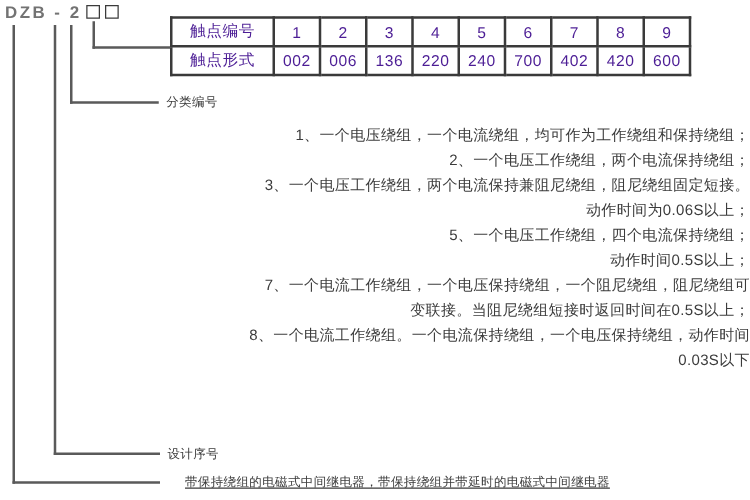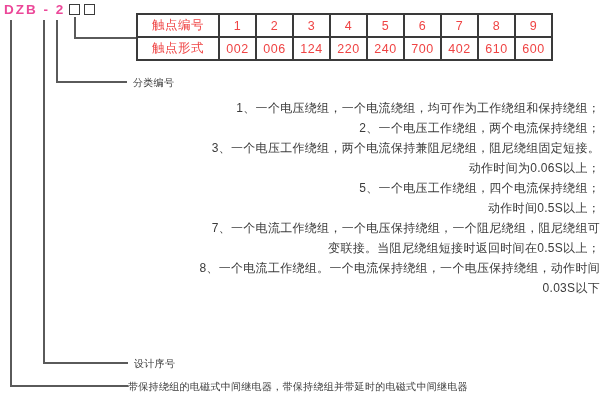--- a/index.html
+++ b/index.html
@@ -3,46 +3,46 @@
 <meta charset="utf-8">
 <style>
   html,body{margin:0;padding:0;background:#ffffff;}
   .stage{
     position:relative;width:600px;height:400px;background:#ffffff;
     font-family:"Liberation Sans","DejaVu Sans",sans-serif;
     color:#3b3b3b;overflow:hidden;
   }
   
   .title{position:absolute;left:4px;top:2px;display:flex;align-items:center;}
-  .title .code{font-size:13.5px;font-weight:600;letter-spacing:2px;color:#ec4899;}
+  .title .code{font-size:13.5px;font-weight:600;letter-spacing:2px;color:#737373;}
   .title .box{display:inline-block;width:9px;height:9px;border:1.5px solid #3b3b3b;margin-left:4px;background:#fff;}
   
   .ln{position:absolute;background:#5a5a5a;}
   .v{width:2px;}
   .h{height:2px;}
   
   table.ct{
     position:absolute;left:136px;top:13px;border-collapse:collapse;table-layout:fixed;
   }
   table.ct th,table.ct td{
     border:2px solid #3a3a3a;font-size:12.5px;font-weight:normal;
     text-align:center;vertical-align:middle;height:21px;padding:0 2px;
-    color:#ef4444;letter-spacing:0.5px;white-space:nowrap;
+    color:#4c1d95;letter-spacing:0.5px;white-space:nowrap;
   }
   table.ct .hcol{width:82px;}
   table.ct .dcol{width:37px;}
   
   .lbl{position:absolute;font-size:10px;letter-spacing:0.3px;white-space:nowrap;line-height:13px;}
   .cls-label{left:133px;top:76px;}
   .cls-lines{position:absolute;left:0;top:98px;width:600px;}
   .cl{height:20px;line-height:20px;font-size:12px;letter-spacing:0.3px;white-space:nowrap;text-align:right;}
   .cl.num{padding-left:120px;}
   .cl.wrap{padding-left:115px;}
   .design-label{left:134px;top:357px;}
-  .relay-label{left:128px;top:380px;}
+  .relay-label{left:148px;top:380px;text-decoration:underline;}
 </style>
 </head>
 <body>
 
 <div class="stage">
 
   <div class="title">
     <span class="code">DZB - 2</span>
     <span class="box"></span>
     <span class="box"></span>
@@ -83,26 +83,26 @@
       <td>5</td>
       <td>6</td>
       <td>7</td>
       <td>8</td>
       <td>9</td>
     </tr>
     <tr>
       <th>触点形式</th>
       <td>002</td>
       <td>006</td>
-      <td>124</td>
+      <td>136</td>
       <td>220</td>
       <td>240</td>
       <td>700</td>
       <td>402</td>
-      <td>610</td>
+      <td>420</td>
       <td>600</td>
     </tr>
   </tbody>
     </table>
 
   <div class="lbl cls-label">分类编号</div>
 
   <div class="cls-lines">
     <div class="cl num">1、一个电压绕组，一个电流绕组，均可作为工作绕组和保持绕组；</div>
     <div class="cl num">2、一个电压工作绕组，两个电流保持绕组；</div>

